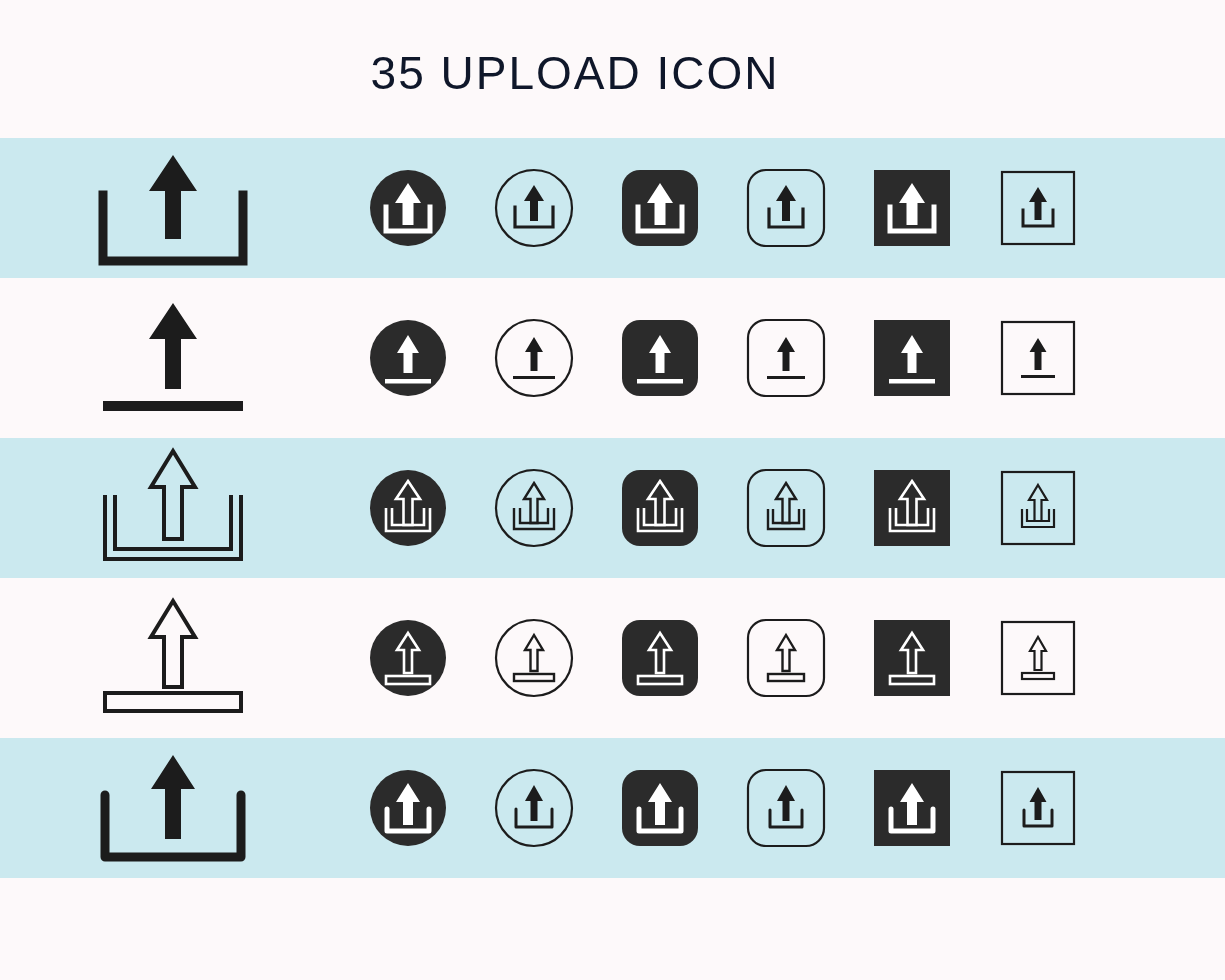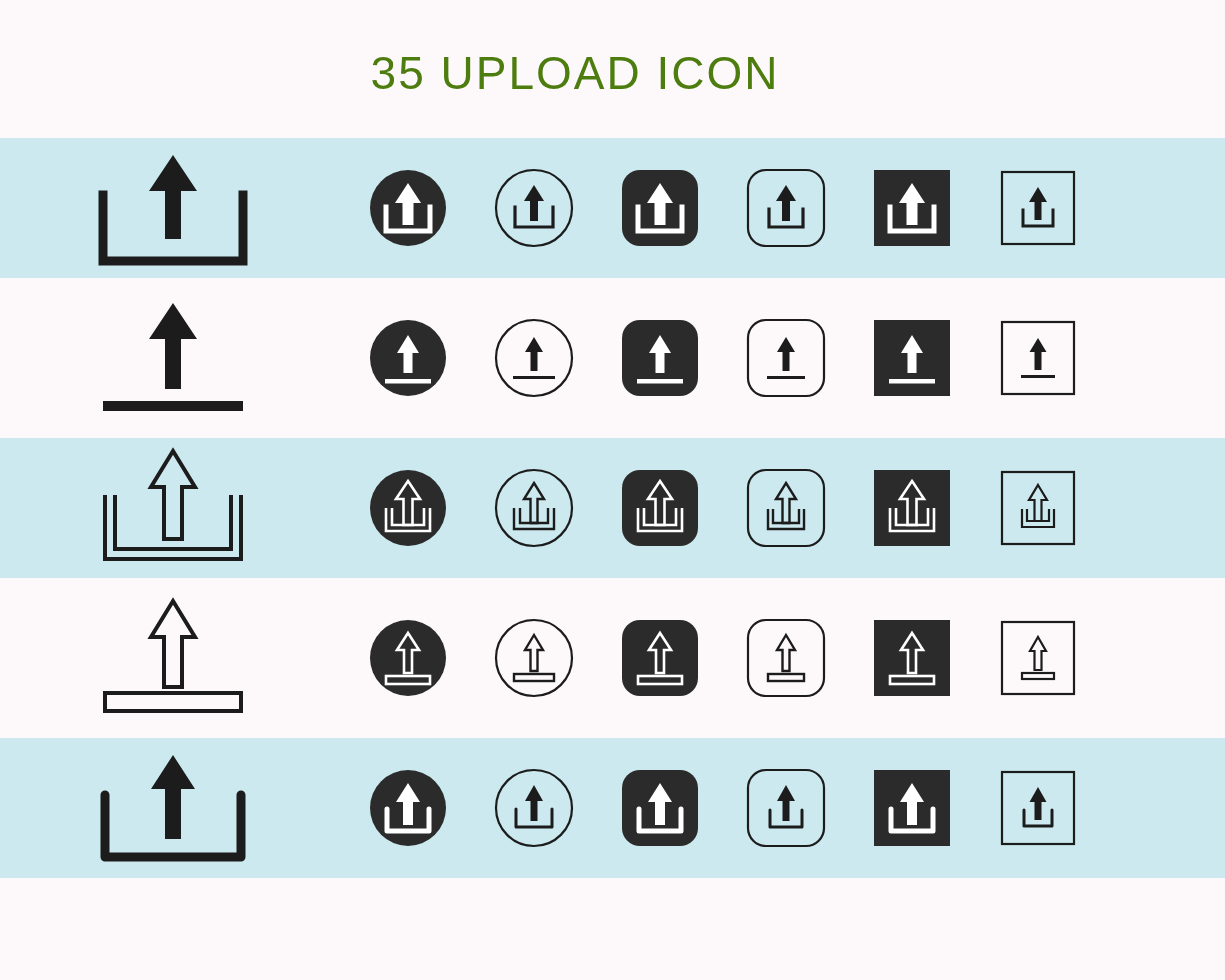--- a/index.html
+++ b/index.html
@@ -21,21 +21,21 @@
   }
   .title {
     position: absolute;
     top: 46px;
     left: 0;
     width: 1150px;
     text-align: center;
     font-size: 46px;
     letter-spacing: 2px;
     font-weight: 500;
-    color: #4d7c0f;
+    color: #0f172a;
     font-family: "Liberation Sans", sans-serif;
   }
   .rows {
     position: absolute;
     top: 138px;
     left: 0;
     width: 1225px;
   }
   .row {
     position: relative;

